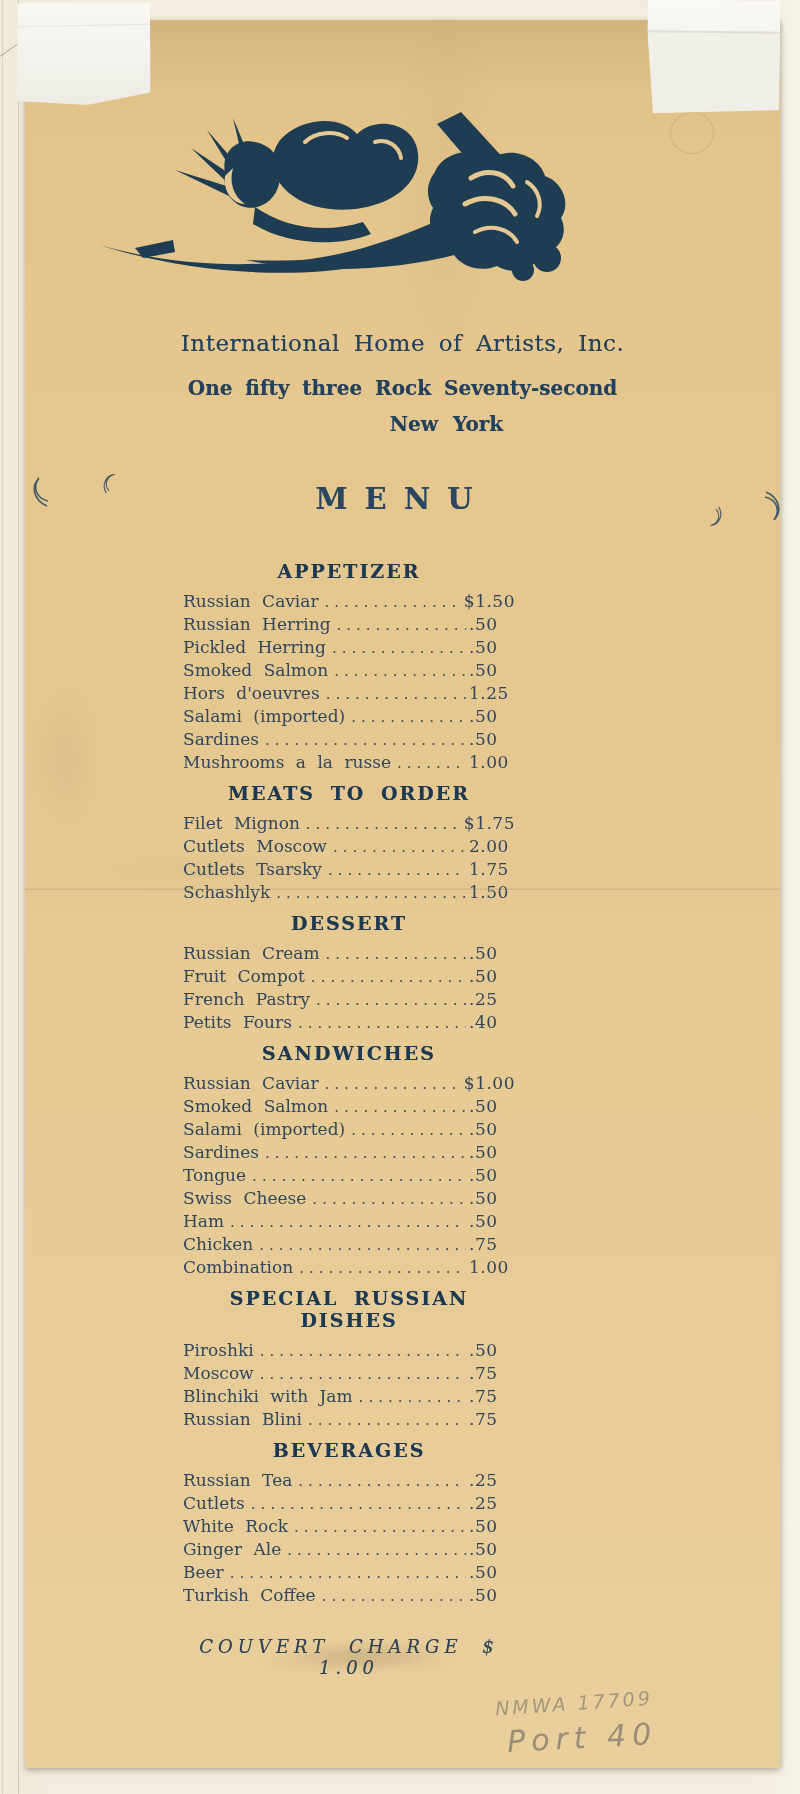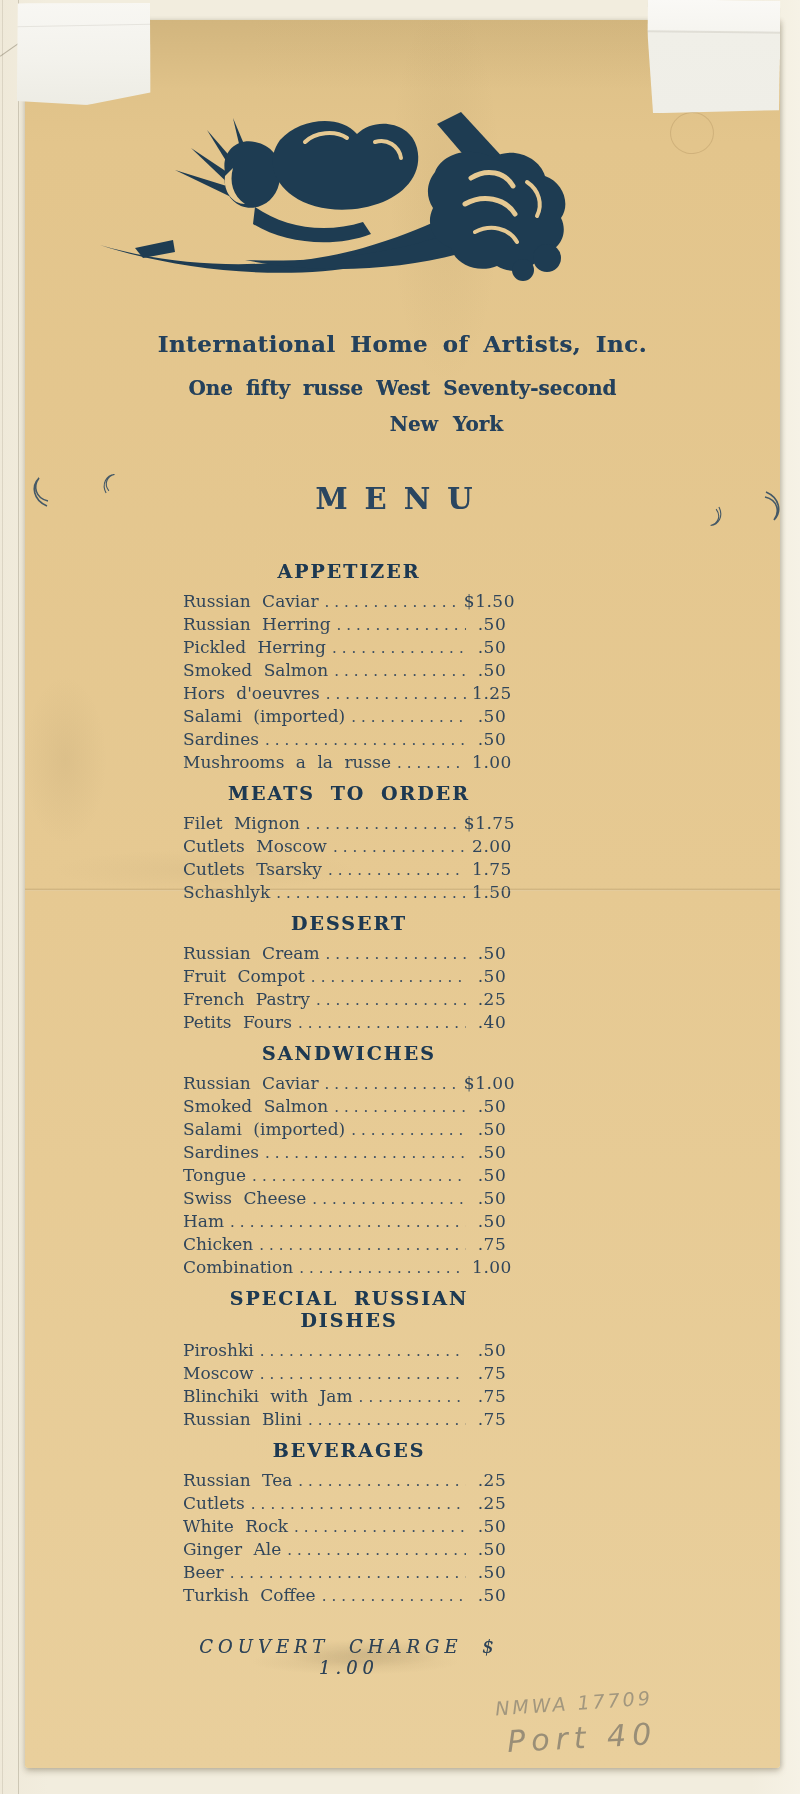--- a/index.html
+++ b/index.html
@@ -63,21 +63,21 @@
     clip-path:polygon(0 0, 100% 0, 100% 96%, 5% 100%, 0 27%);
     box-shadow:0 2px 3px rgba(80,70,50,0.20);
   }
   .tape-tr::after { content:''; position:absolute; left:0; right:0; top:27%; height:2px; background:rgba(90,80,60,0.12); }
 
   
   .illustration { position:absolute; left:70px; top:92px; width:475px; height:185px; }
 
   .org-name {
     position:absolute; left:0; width:100%; top:310px; text-align:center;
-    font-weight:bold; font-size:23px; letter-spacing:0.5px; word-spacing:6px; color:#24415c;
+    font-weight:normal; font-size:23px; letter-spacing:0.5px; word-spacing:6px; color:#24415c;
     text-shadow:0 0 0.5px rgba(36,65,92,0.6);
   }
   .address-line {
     position:absolute; left:0; width:100%; top:356px; text-align:center;
     font-weight:bold; font-size:20px; word-spacing:6px; color:#24415c;
     text-shadow:0 0 0.5px rgba(36,65,92,0.6);
   }
   .city-line {
     position:absolute; left:0; width:100%; top:392px; text-align:center;
     font-weight:bold; font-size:20px; word-spacing:8px; color:#24415c;
@@ -105,21 +105,21 @@
     text-shadow:0 0 0.4px rgba(29,57,82,0.55);
   }
   .menu-row {
     display:flex; align-items:baseline; font-size:17px; line-height:22px;
     color:#31465b; word-spacing:6px;
   }
   .menu-row .dots {
     flex:1; overflow:hidden; white-space:nowrap; letter-spacing:5px;
     margin:0 3px 0 6px; font-size:15px; color:#3a4e62;
   }
-  .menu-row .price { min-width:46px; text-align:center; letter-spacing:0.5px; }
+  .menu-row .price { min-width:46px; text-align:left; letter-spacing:0.5px; }
 
   .couvert {
     margin-top:29px; text-align:center;
     font-style:italic; font-size:18px; letter-spacing:5px; word-spacing:9px;
     color:#2c4257; text-shadow:0 0 0.4px rgba(44,66,87,0.5);
   }
 
   
   .pencil { position:absolute; font-family:"DejaVu Sans", sans-serif; font-style:italic; color:#a2977e; }
   .pencil-catalog { left:470px; top:1672px; font-size:19px; letter-spacing:3px; transform:rotate(-4deg); }
@@ -161,21 +161,21 @@
       <circle cx="452" cy="146" r="14" fill="#1e3c52"></circle>
       <circle cx="428" cy="158" r="11" fill="#1e3c52"></circle>
       <path d="M376,66 C392,56 410,60 418,74" stroke="#e6c992" stroke-width="5" fill="none" stroke-linecap="round"></path>
       <path d="M370,92 C388,82 410,86 420,102" stroke="#e6c992" stroke-width="5" fill="none" stroke-linecap="round"></path>
       <path d="M380,120 C396,112 414,116 422,130" stroke="#e6c992" stroke-width="4" fill="none" stroke-linecap="round"></path>
       <path d="M432,70 C444,78 448,92 442,104" stroke="#e6c992" stroke-width="4" fill="none" stroke-linecap="round"></path>
     </g>
   </svg>
 
   <div class="org-name">International Home of Artists, Inc.</div>
-  <div class="address-line">One fifty russe West Seventy-second</div>
+  <div class="address-line">One fifty three Rock Seventy-second</div>
   <div class="city-line">New York</div>
 
   <div class="menu-title-wrap">
     <span class="menu-title">MENU</span>
     <svg class="menu-curl curl-l" viewBox="0 0 22 34" xmlns="http://www.w3.org/2000/svg">
       <path d="M20,32 C6,26 4,12 12,4 C6,12 8,24 21,27" fill="none" stroke="#2a4660" stroke-width="1.6"></path>
     </svg>
     <svg class="menu-curl curl-r" viewBox="0 0 22 34" xmlns="http://www.w3.org/2000/svg">
       <path d="M20,32 C6,26 4,12 12,4 C6,12 8,24 21,27" fill="none" stroke="#2a4660" stroke-width="1.6"></path>
     </svg>

